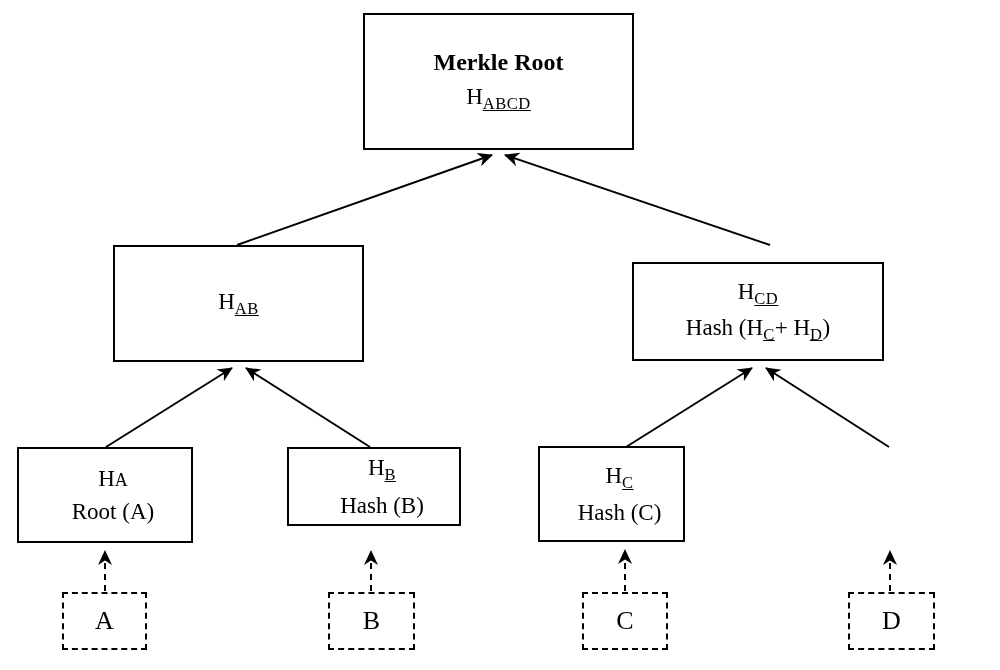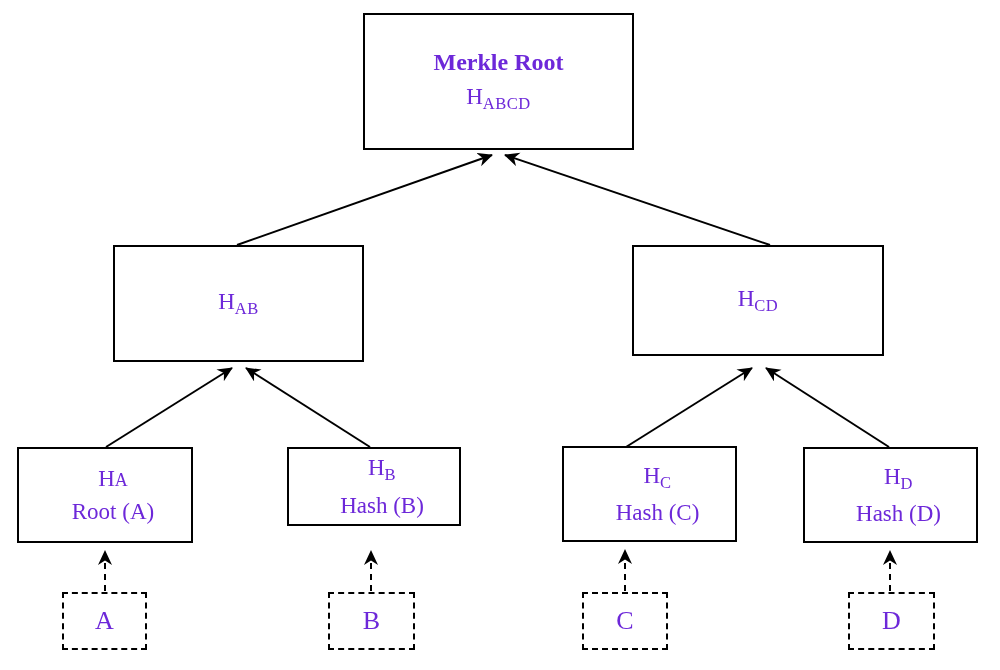--- a/index.html
+++ b/index.html
@@ -2,21 +2,21 @@
 <html><head>
 <meta charset="utf-8">
 <style>
   html, body { margin: 0; padding: 0; background: #ffffff; }
   .canvas {
     position: relative;
     width: 1000px;
     height: 670px;
     background: #ffffff;
     font-family: "Liberation Serif", serif;
-    color: #6d28d9;
+    color: #000000;
     overflow: hidden;
   }
   .edges {
     position: absolute;
     left: 0; top: 0;
     width: 1000px; height: 670px;
   }
   .box {
     position: absolute;
     border: 2px solid #000000;
@@ -30,20 +30,21 @@
   }
   .line { font-size: 23px; line-height: 1; white-space: nowrap; }
   .title { font-weight: bold; font-size: 24px; }
   .root-box { gap: 11px; }
   .mid-box  { gap: 8px; }
   .leaf-box { gap: 10px; padding-left: 16px; }
   .sub {
     font-size: 0.72em;
     vertical-align: -0.28em;
     letter-spacing: 0.5px;
+    text-decoration: underline;
   }
   .sub-baseline {
     font-size: 0.78em;
     vertical-align: 0;
   }
   .block {
     position: absolute;
     border: 2px dashed #000000;
     background: #ffffff;
     box-sizing: border-box;
@@ -80,43 +81,40 @@
 
   <div class="box root-box" style="left:363px; top:13px; width:271px; height:137px;">
     <div class="line title">Merkle Root</div>
     <div class="line"><span>H</span><span class="sub">ABCD</span></div>
   </div>
 
   <div class="box mid-box" style="left:113px; top:245px; width:251px; height:117px;">
     <div class="line"><span>H</span><span class="sub">AB</span></div>
   </div>
 
-  <div class="box mid-box" style="left:632px; top:245px; width:252px; height:111px;">
+  <div class="box mid-box" style="left:632px; top:262px; width:252px; height:99px;">
     <div class="line"><span>H</span><span class="sub">CD</span></div>
+    <div class="line"><span>Hash (H</span><span class="sub">C</span><span>+ H</span><span class="sub">D</span><span>)</span></div>
   </div>
 
   <div class="box leaf-box" style="left:17px; top:447px; width:176px; height:96px;">
     <div class="line"><span>H</span><span class="sub-baseline">A</span></div>
     <div class="line">Root (A)</div>
   </div>
 
   <div class="box leaf-box" style="left:287px; top:447px; width:174px; height:79px;">
     <div class="line"><span>H</span><span class="sub">B</span></div>
     <div class="line">Hash (B)</div>
   </div>
 
-  <div class="box leaf-box" style="left:538px; top:446px; width:175px; height:96px;margin-left:24px;">
+  <div class="box leaf-box" style="left:538px; top:446px; width:147px; height:96px;">
     <div class="line"><span>H</span><span class="sub">C</span></div>
     <div class="line">Hash (C)</div>
   </div>
 
-  <div class="box leaf-box" style="left:803px; top:447px; width:175px; height:96px;">
-    <div class="line"><span>H</span><span class="sub">D</span></div>
-    <div class="line">Hash (D)</div>
-  </div>
 
   <div class="block" style="left:62px; top:592px; width:85px; height:58px;">
     <span>A</span>
   </div>
   <div class="block" style="left:328px; top:592px; width:87px; height:58px;">
     <span>B</span>
   </div>
   <div class="block" style="left:582px; top:592px; width:86px; height:58px;">
     <span>C</span>
   </div>

